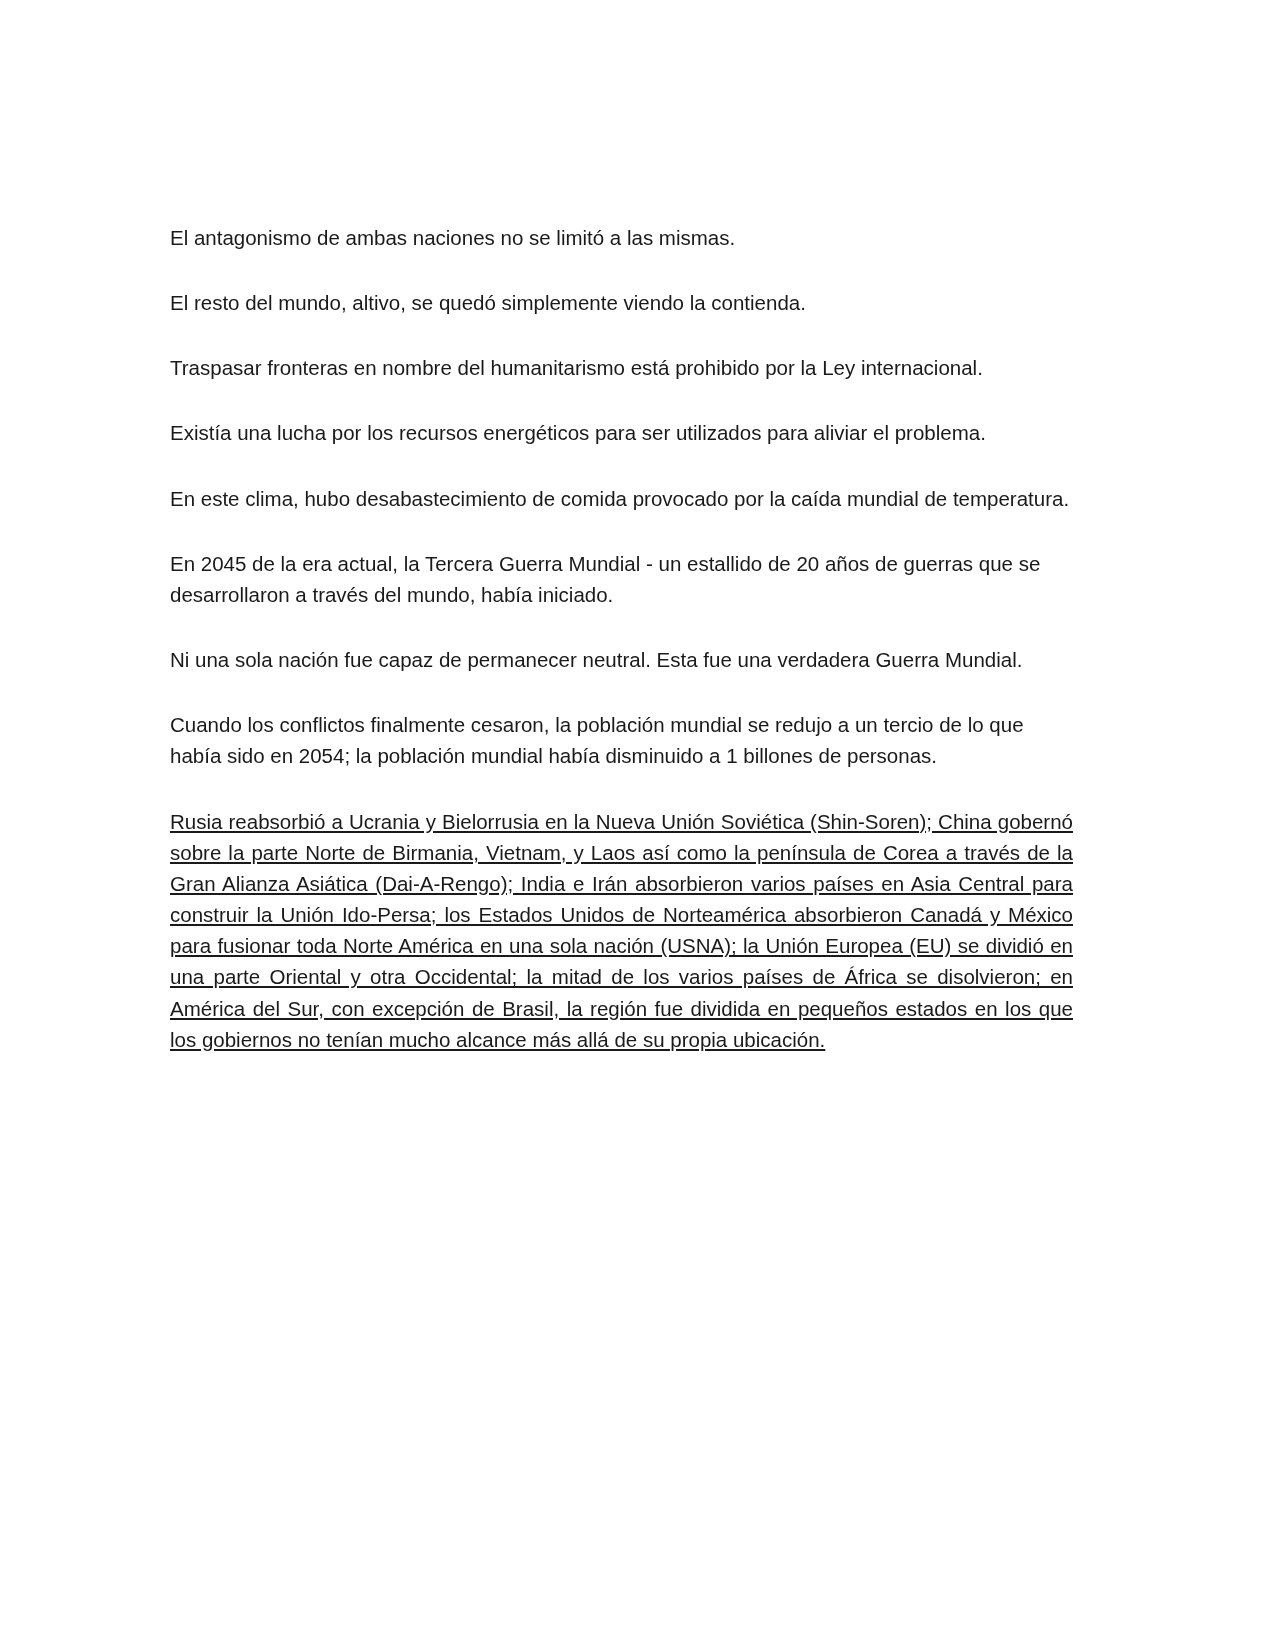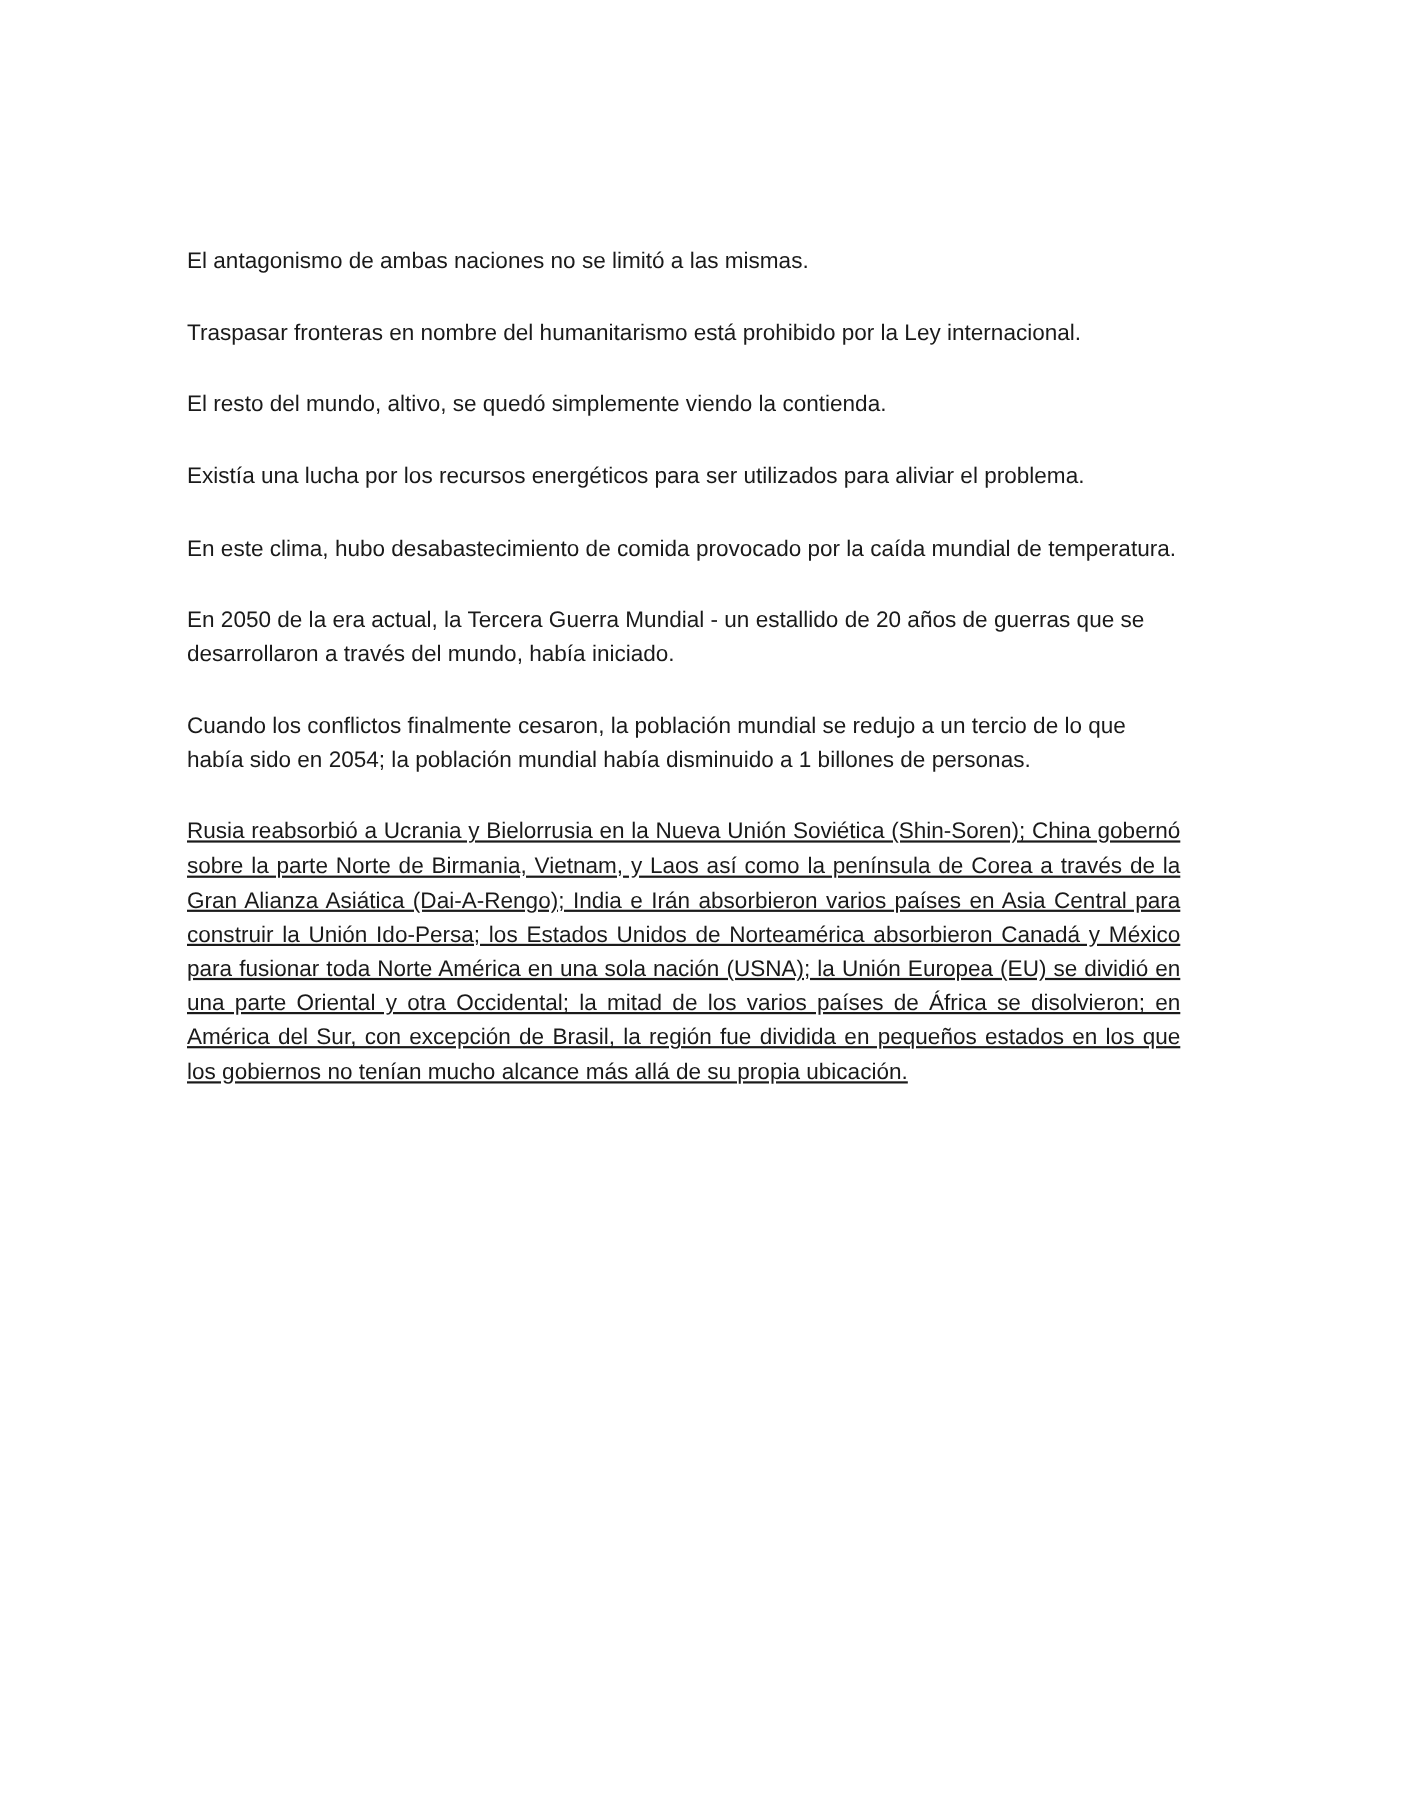--- a/index.html
+++ b/index.html
@@ -42,21 +42,22 @@
     margin-bottom: 0;
     text-decoration: underline;
   }
 </style>
 </head>
 <body>
 
 <div class="page">
   <div class="doc-body">
     <p class="para">El antagonismo de ambas naciones no se limitó a las mismas.</p>
+    <p class="para">El resto del mundo, altivo, se quedó simplemente viendo la contienda.</p>
     <p class="para justify">Traspasar fronteras en nombre del humanitarismo está prohibido por la Ley internacional.</p>
-    <p class="para">El resto del mundo, altivo, se quedó simplemente viendo la contienda.</p>
     <p class="para justify">Existía una lucha por los recursos energéticos para ser utilizados para aliviar el problema.</p>
     <p class="para">En este clima, hubo desabastecimiento de comida provocado por la caída mundial de temperatura.</p>
-    <p class="para">En 2050 de la era actual, la Tercera Guerra Mundial - un estallido de 20 años de guerras que se desarrollaron a través del mundo, había iniciado.</p>
+    <p class="para">En 2045 de la era actual, la Tercera Guerra Mundial - un estallido de 20 años de guerras que se desarrollaron a través del mundo, había iniciado.</p>
+    <p class="para">Ni una sola nación fue capaz de permanecer neutral. Esta fue una verdadera Guerra Mundial.</p>
     <p class="para">Cuando los conflictos finalmente cesaron, la población mundial se redujo a un tercio de lo que había sido en 2054; la población mundial había disminuido a 1 billones de personas.</p>
     <p class="para justify">Rusia reabsorbió a Ucrania y Bielorrusia en la Nueva Unión Soviética (Shin-Soren); China gobernó sobre la parte Norte de Birmania, Vietnam, y Laos así como la península de Corea a través de la Gran Alianza Asiática (Dai-A-Rengo); India e Irán absorbieron varios países en Asia Central para construir la Unión Ido-Persa; los Estados Unidos de Norteamérica absorbieron Canadá y México para fusionar toda Norte América en una sola nación (USNA); la Unión Europea (EU) se dividió en una parte Oriental y otra Occidental; la mitad de los varios países de África se disolvieron; en América del Sur, con excepción de Brasil, la región fue dividida en pequeños estados en los que los gobiernos no tenían mucho alcance más allá de su propia ubicación.</p>
   </div>
 </div>
 
 </body></html>

